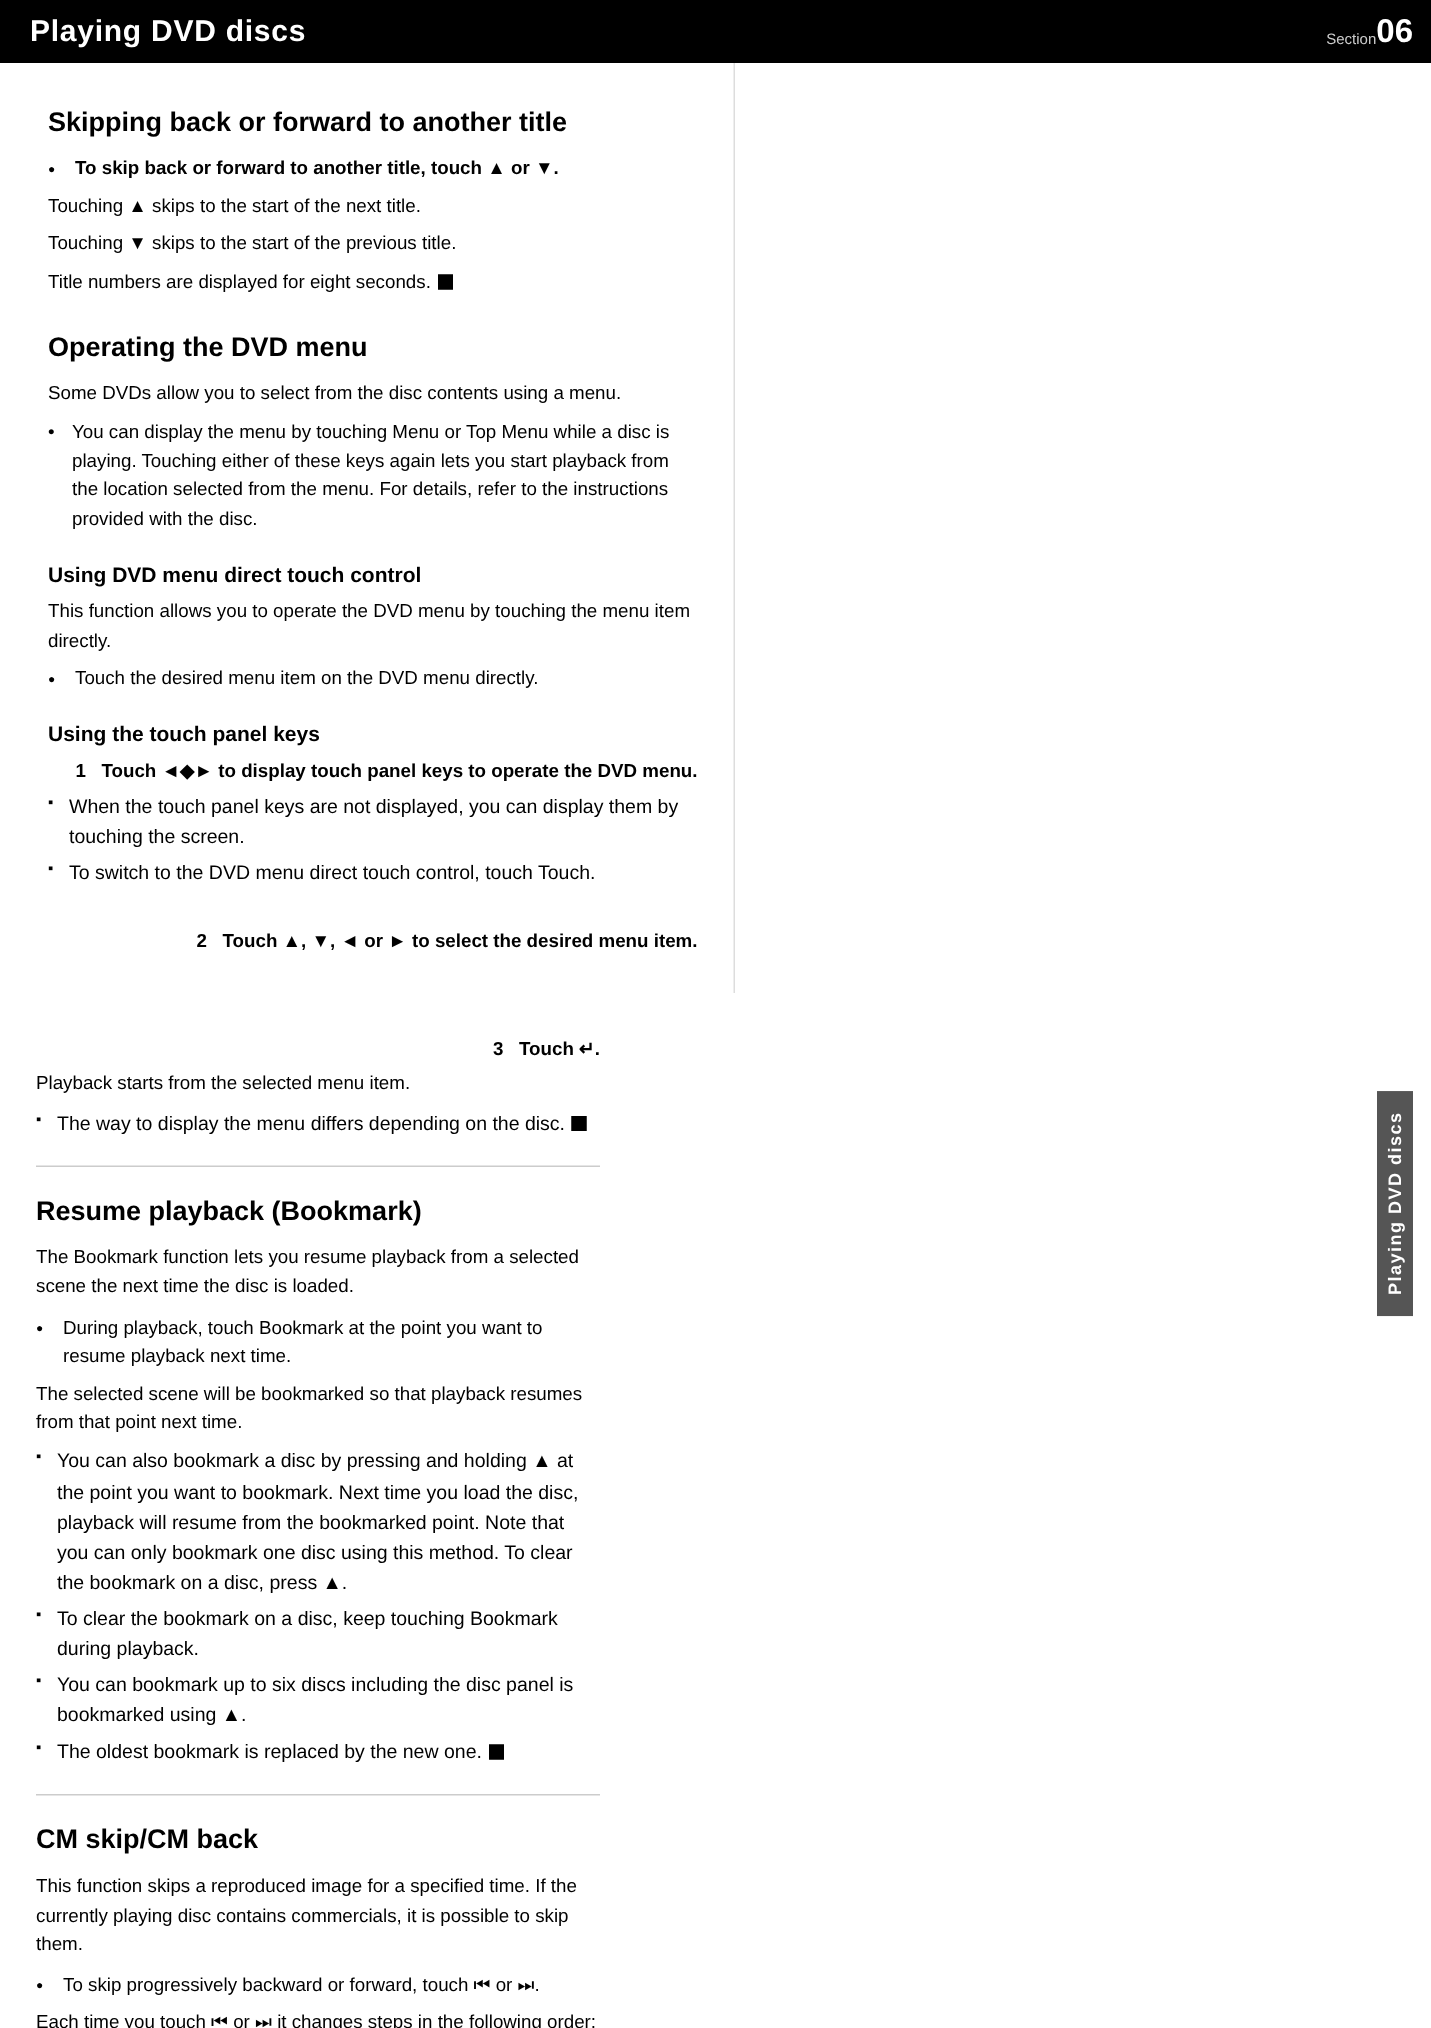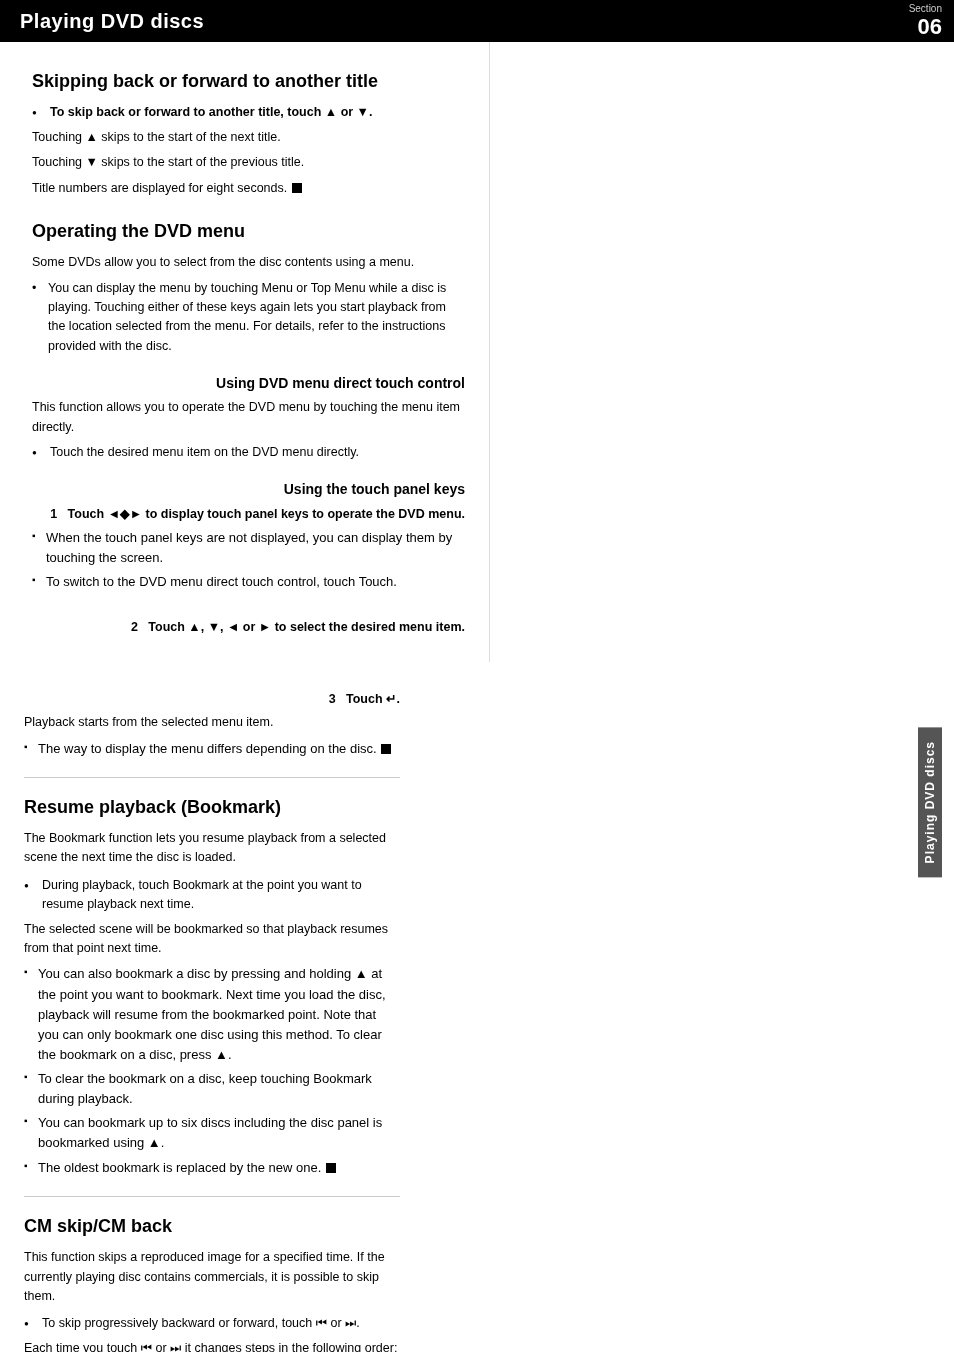--- a/index.html
+++ b/index.html
@@ -24,21 +24,21 @@
       padding: 6px 12px 6px 20px;
       height: 42px;
     }
     .header-title {
       font-size: 20px;
       font-weight: bold;
       letter-spacing: 0.5px;
     }
     .section-badge {
       display: flex;
-      flex-direction: column;
+      flex-direction: row;
       align-items: flex-end;
     }
     .section-label {
       font-size: 10px;
       color: #ccc;
       line-height: 1.2;
     }
     .section-number {
       font-size: 22px;
       font-weight: bold;
@@ -66,21 +66,20 @@
       font-weight: bold;
       margin-bottom: 10px;
       line-height: 1.3;
     }
     .sub-heading {
       font-size: 14px;
       font-weight: bold;
       margin-top: 18px;
       margin-bottom: 6px;
       line-height: 1.3;
-      text-align: right;
     }
 
     
     p, .body-text {
       font-size: 12.5px;
       line-height: 1.55;
       margin-bottom: 6px;
     }
 
     

